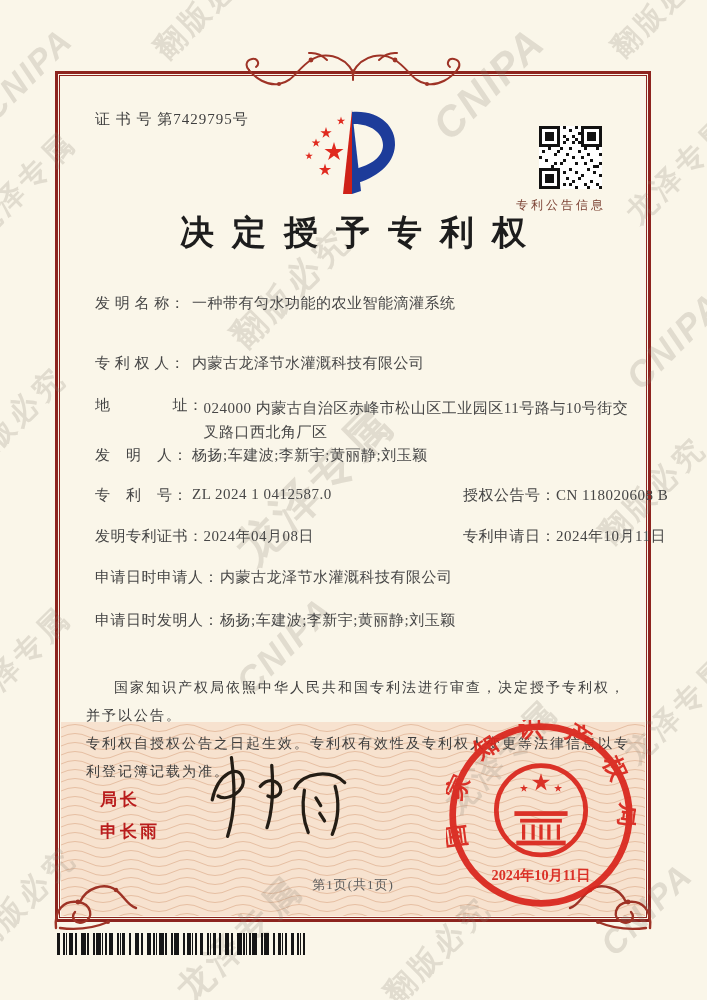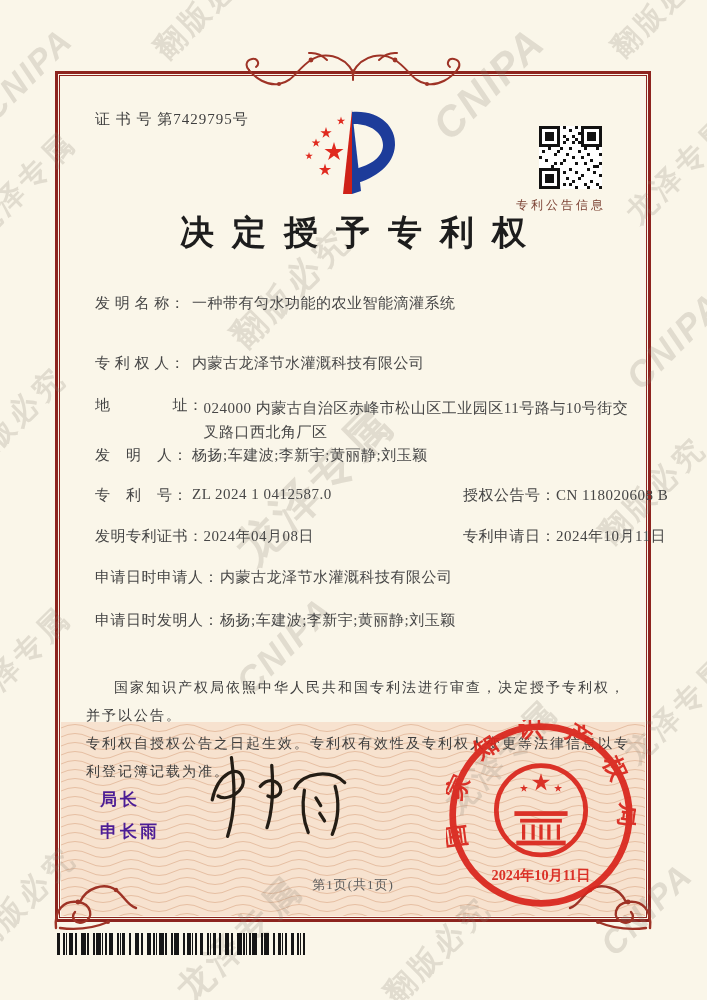--- a/index.html
+++ b/index.html
@@ -36,21 +36,21 @@
     position:absolute;left:55px;top:210px;width:596px;text-align:center;
     font-size:34px;font-weight:bold;color:#1d1d1d;letter-spacing:18px;text-indent:18px;
   }
   .row{position:absolute;left:95px;font-size:15px;color:#454545;letter-spacing:0.5px}
   .flabel{display:inline-block;min-width:97px;white-space:pre;vertical-align:top;color:#454545}
   .fvalue{display:inline-block;vertical-align:top;color:#474747}
   .fvalue.wrap{width:438px;line-height:24px}
   .rcol{position:absolute;left:368px;top:0;white-space:nowrap}
   .statement{position:absolute;left:86px;top:674px;width:545px;font-size:14px;line-height:28px;color:#3d3d3d;letter-spacing:2px}
   .statement .l1{text-indent:2em}
-  .officer{position:absolute;left:100px;font-size:17px;font-weight:bold;color:#4c1d95;letter-spacing:3px;font-family:Liberation Serif, serif}
+  .officer{position:absolute;left:100px;font-size:17px;font-weight:bold;color:#b91c1c;letter-spacing:3px;font-family:Liberation Serif, serif}
   .sig{position:absolute;left:195px;top:748px;width:190px;height:96px}
   .seal{position:absolute;left:446px;top:720px;width:190px;height:190px;opacity:0.93}
   .pagefoot{position:absolute;left:55px;top:876px;width:596px;text-align:center;font-size:13px;color:#5d5d5d;letter-spacing:1px}
   .barcode{
     position:absolute;left:57px;top:933px;width:248px;height:22px;z-index:3;
     background-image:
       repeating-linear-gradient(90deg,#161616 0 2px,transparent 2px 6px),
       repeating-linear-gradient(90deg,#161616 0 1px,transparent 1px 9px),
       repeating-linear-gradient(90deg,#161616 0 3px,transparent 3px 13px);
   }

